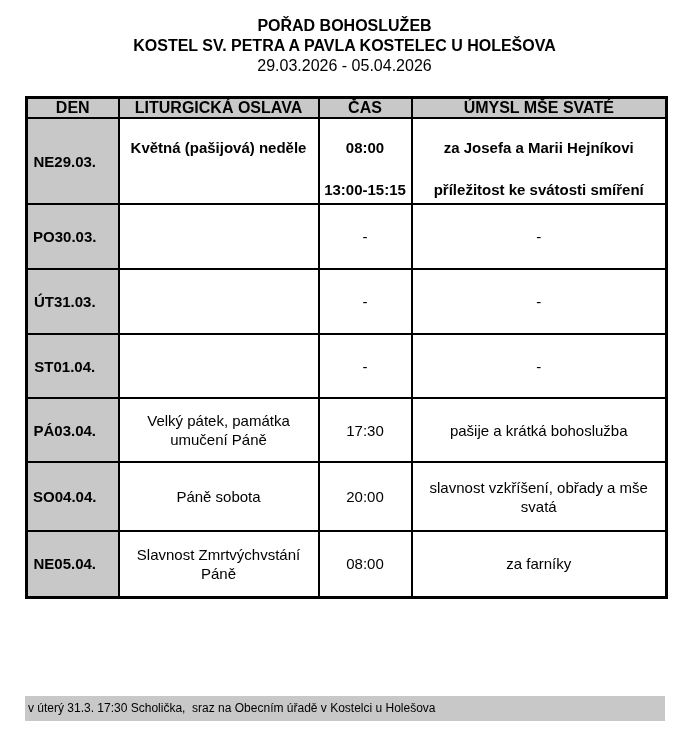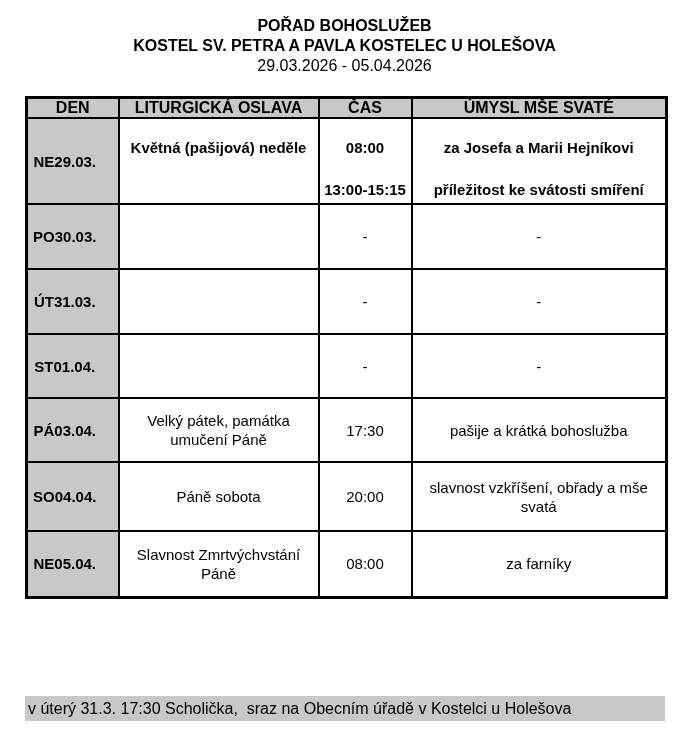--- a/index.html
+++ b/index.html
@@ -75,21 +75,21 @@
     padding-bottom:2px;
     font-weight:bold;
   }
   .split > div{line-height:18px;}
   
   .footer-note{
     position:absolute;
     top:696px;left:25px;
     width:640px;height:25px;
     background:var(--shade-bg);
-    font-size:16px;
+    font-size:12px;
     line-height:25px;
     padding-left:3px;
     white-space:pre;
   }
 </style>
 </head>
 <body>
 
 <div class="title-block">
   <div class="bold-line">POŘAD BOHOSLUŽEB</div>

